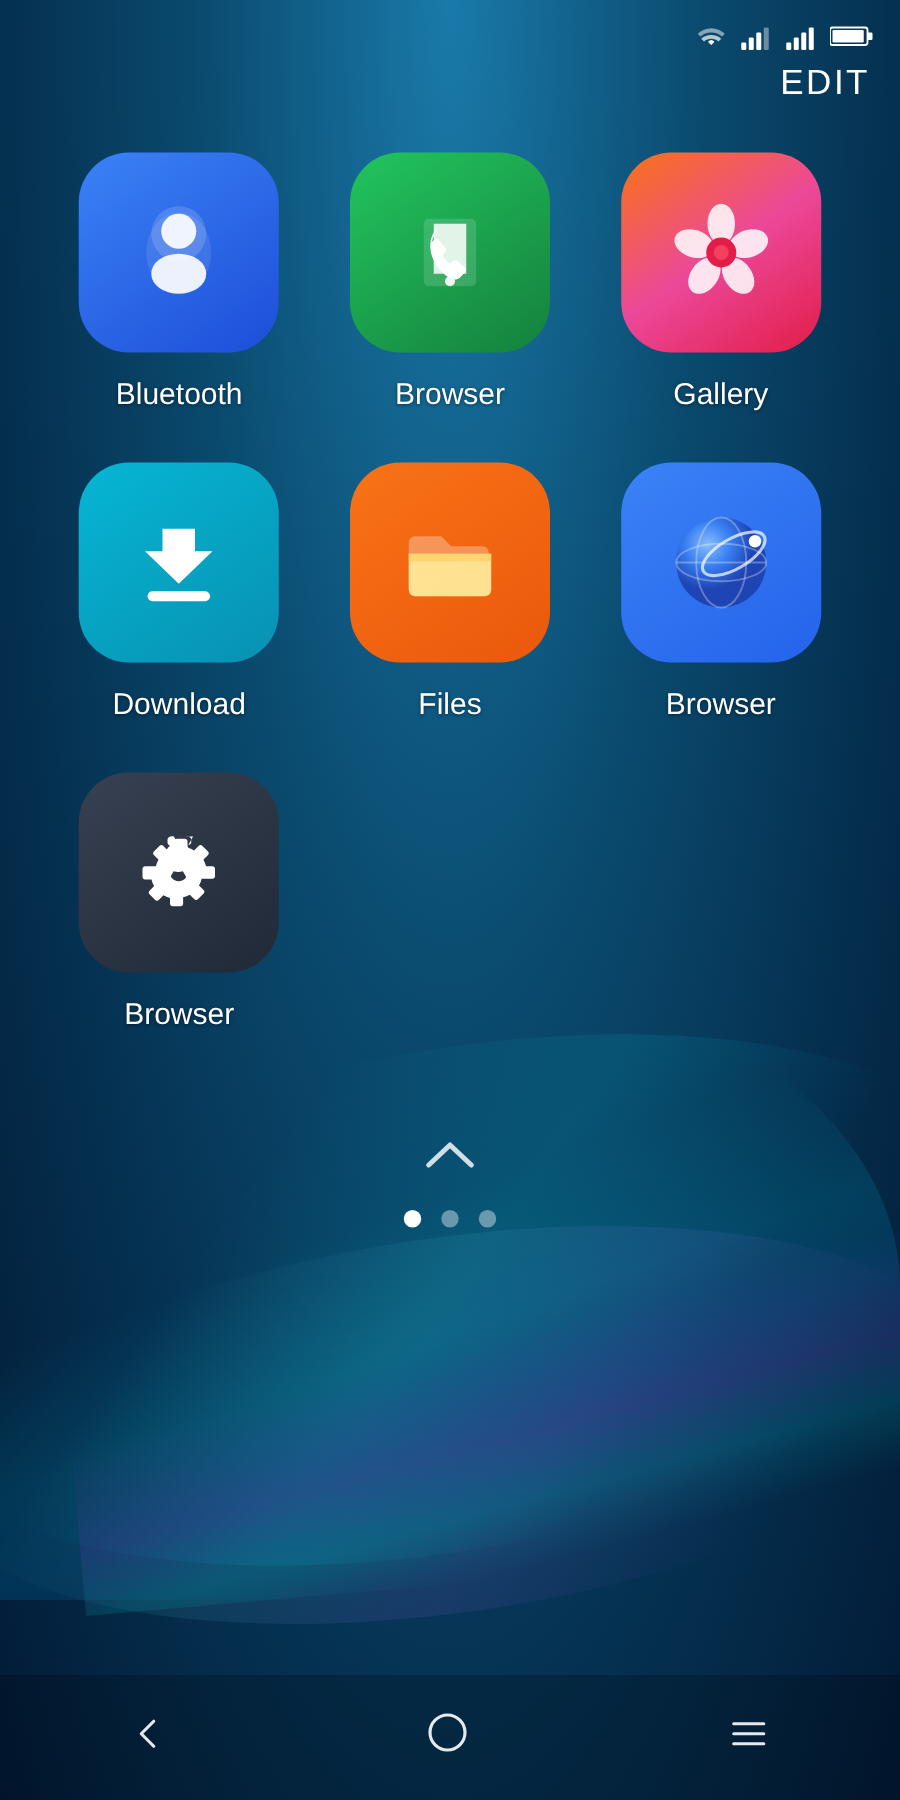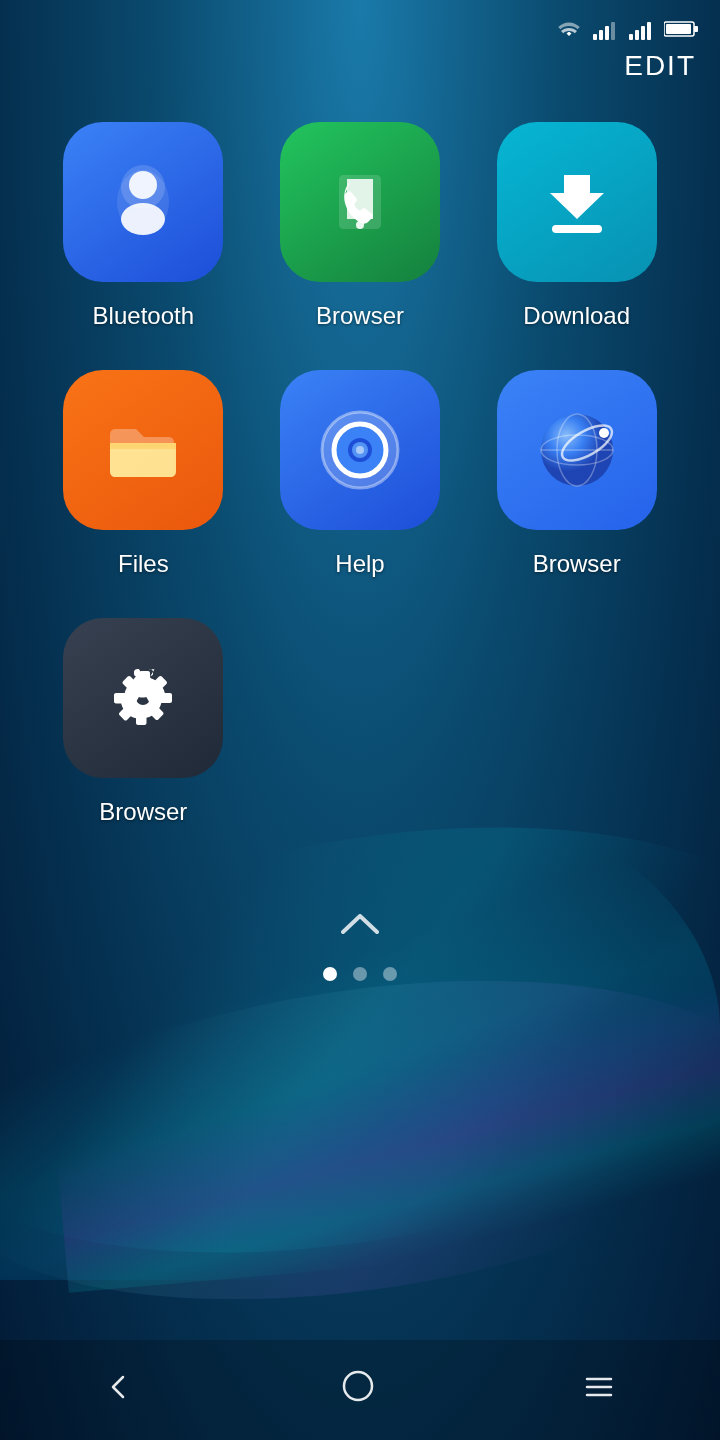--- a/index.html
+++ b/index.html
@@ -349,20 +349,36 @@
         <path d="M28 18C26 18 24 20 24 22v46c0 2 2 4 4 4h34c2 0 4-2 4-4V22c0-2-2-4-4-4H28z" fill="rgba(255,255,255,0.15)"></path>
         <path d="M32 22h26v40H32V22z" fill="rgba(255,255,255,0.85)"></path>
         <circle cx="45" cy="68" r="4" fill="rgba(255,255,255,0.9)"></circle>
 
         <path d="M35 25C30 30 28 38 30 46c2 8 8 16 16 20 2 1 5 1 7-1l4-4c1-1 1-3 0-4l-6-5c-1-1-3-1-4 0l-2 2c-3-2-5-4-6-7l2-2c1-1 1-3 0-4l-5-6c-1-1-2-1-4 0l-2 2z" fill="white"></path>
       </svg>
     </div>
     <span class="app-label">Browser</span>
   </div>
 
+  <div class="app-item">
+    <div class="app-icon icon-gallery">
+      <svg viewBox="0 0 90 90">
+
+        <ellipse cx="45" cy="22" rx="11" ry="16" fill="rgba(255,255,255,0.85)" transform="rotate(0 45 45)"></ellipse>
+        <ellipse cx="45" cy="22" rx="11" ry="16" fill="rgba(255,255,255,0.85)" transform="rotate(72 45 45)"></ellipse>
+        <ellipse cx="45" cy="22" rx="11" ry="16" fill="rgba(255,255,255,0.85)" transform="rotate(144 45 45)"></ellipse>
+        <ellipse cx="45" cy="22" rx="11" ry="16" fill="rgba(255,255,255,0.85)" transform="rotate(216 45 45)"></ellipse>
+        <ellipse cx="45" cy="22" rx="11" ry="16" fill="rgba(255,255,255,0.85)" transform="rotate(288 45 45)"></ellipse>
+
+        <circle cx="45" cy="45" r="12" fill="#e11d48"></circle>
+        <circle cx="45" cy="45" r="6" fill="#f43f5e"></circle>
+      </svg>
+    </div>
+    <span class="app-label">Gallery</span>
+  </div>
 
 
   <div class="app-item">
     <div class="app-icon icon-download">
       <svg viewBox="0 0 90 90" fill="white">
         <polygon points="45,62 18,36 32,36 32,18 58,18 58,36 72,36" fill="white"></polygon>
         <rect x="20" y="68" width="50" height="8" rx="4" fill="white"></rect>
       </svg>
     </div>
     <span class="app-label">Download</span>
@@ -374,36 +390,20 @@
 
         <path d="M12 30C12 26 14 24 18 24h20l8 8h24c4 0 6 2 6 6v28c0 4-2 6-6 6H18c-4 0-6-2-6-6V30z" fill="rgba(255,255,255,0.3)"></path>
 
         <path d="M12 38h66v28c0 4-2 6-6 6H18c-4 0-6-2-6-6V38z" fill="rgba(255,230,150,0.95)"></path>
         <path d="M12 38h66v6H12V38z" fill="rgba(255,200,80,0.5)"></path>
       </svg>
     </div>
     <span class="app-label">Files</span>
   </div>
 
-  <div class="app-item">
-    <div class="app-icon icon-help">
-      <svg viewBox="0 0 90 90">
-
-        <circle cx="45" cy="45" r="38" fill="rgba(255,255,255,0.2)" stroke="rgba(255,255,255,0.4)" stroke-width="3"></circle>
-
-        <circle cx="45" cy="45" r="26" fill="#3b82f6" stroke="white" stroke-width="5"></circle>
-
-        <circle cx="45" cy="45" r="12" fill="#1d4ed8"></circle>
-
-        <circle cx="45" cy="45" r="8" fill="rgba(96,165,250,0.8)"></circle>
-        <circle cx="45" cy="45" r="4" fill="white" opacity="0.5"></circle>
-      </svg>
-    </div>
-    <span class="app-label">Help</span>
-  </div>
 
   <div class="app-item">
     <div class="app-icon icon-browser-globe">
       <svg viewBox="0 0 90 90">
 
         <circle cx="45" cy="45" r="36" fill="rgba(30,100,200,0.6)"></circle>
         <circle cx="45" cy="45" r="36" fill="url(#globeGrad)" opacity="0.9"></circle>
         <defs>
           <radialGradient id="globeGrad" cx="35%" cy="30%">
             <stop offset="0%" stop-color="#93c5fd"></stop>

